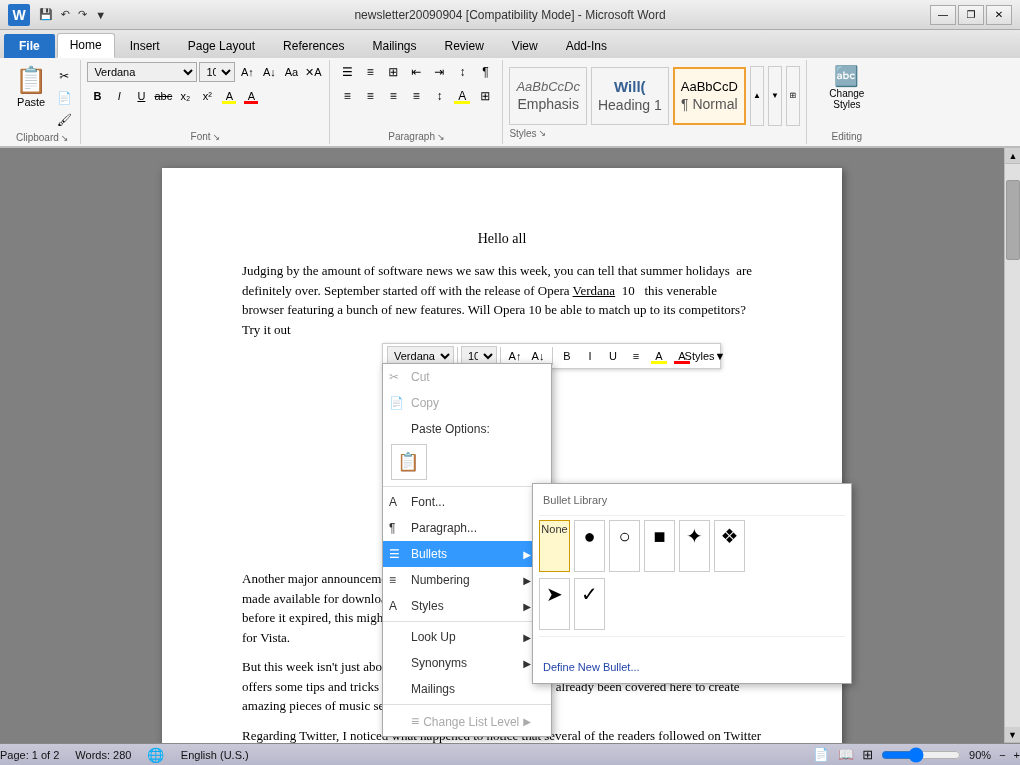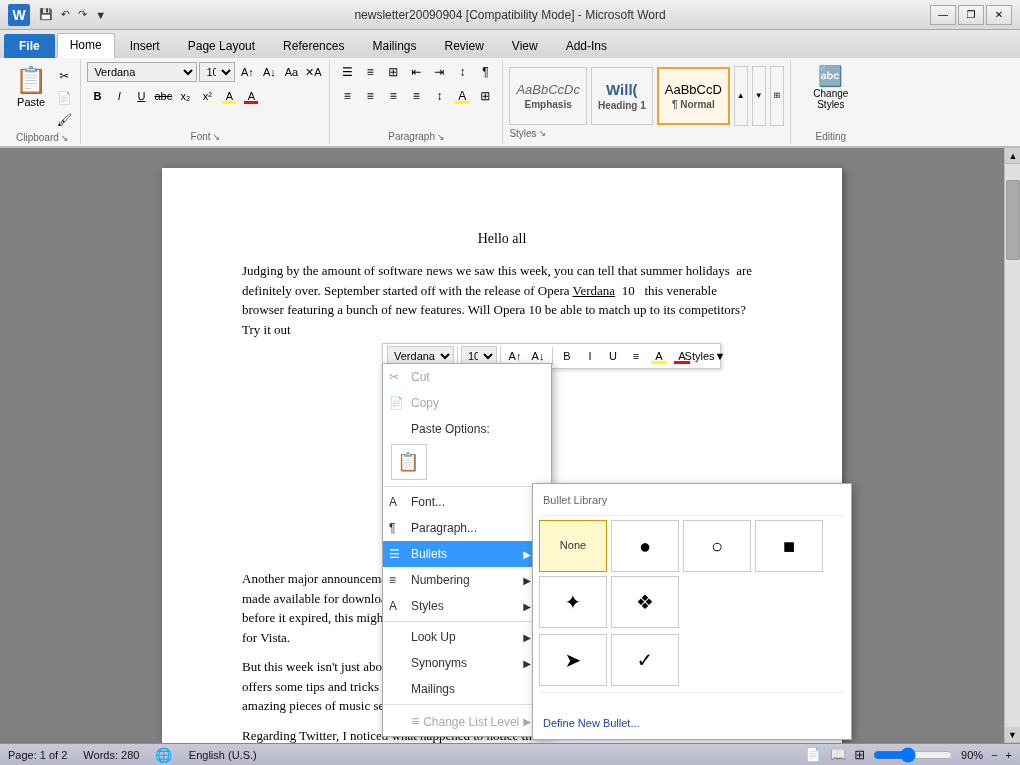--- a/index.html
+++ b/index.html
@@ -145,21 +145,21 @@
       min-width: 60px;
       height: 58px;
       display: flex;
       flex-direction: column;
       align-items: center;
       justify-content: center;
       font-size: 11px;
     }
     .style-item.normal-selected { border: 2px solid #f0a030; background: #fff8e8; }
     .style-item .style-preview { font-size: 14px; margin-bottom: 2px; }
-    .style-item .style-label { font-size: 10px; color: #555; font-weight: bold; }
+    .style-item .style-label { font-size: 14px; color: #555; }
 
     
     .doc-area {
       display: flex;
       background: #808080;
       height: calc(765px - 30px - 28px - 90px - 22px);
       overflow: hidden;
       position: relative;
     }
     .doc-scroll { flex: 1; overflow-y: auto; display: flex; flex-direction: column; align-items: center; padding: 20px 0; }
@@ -178,21 +178,21 @@
     .scrollbar-thumb { width: 14px; height: 80px; background: #aaa; margin: 16px 1px; border: 1px solid #999; border-radius: 2px; }
     .scrollbar-arrow { width: 16px; height: 16px; background: #d0d0d0; border-bottom: 1px solid #bbb; display: flex; align-items: center; justify-content: center; font-size: 9px; cursor: pointer; }
 
     
     .status-bar {
       height: 22px;
       background: linear-gradient(to bottom, #c8c8d8, #b8b8cc);
       border-top: 1px solid #888;
       display: flex;
       align-items: center;
-      padding: 0 8px;
+      padding: 0 0;
       font-size: 11px;
       color: #111;
       gap: 16px;
     }
     .status-right { margin-left: auto; display: flex; align-items: center; gap: 8px; }
     .zoom-slider { width: 80px; height: 10px; }
 
     
     .context-menu {
       position: absolute;
@@ -245,23 +245,23 @@
     }
     .bs-title {
       font-size: 11px;
       color: #666;
       padding: 2px 4px 6px;
       border-bottom: 1px solid #eee;
       margin-bottom: 4px;
     }
     .bs-grid { display: flex; gap: 4px; flex-wrap: wrap; margin-bottom: 6px; }
     .bs-item {
-      width: 68px; height: 52px;
+      width: 31px; height: 52px;
       border: 1px solid #ccc;
-      display: flex; align-items: center; justify-content: center;
+      display: flex; justify-content: center;
       font-size: 20px;
       cursor: pointer;
       position: relative;
     }
     .bs-item.none-item { font-size: 11px; color: #333; background: #fff8cc; border-color: #cc9900; }
     .bs-define {
       border-top: 1px solid #eee;
       padding-top: 20px;
       margin-top: 2px;
     }

